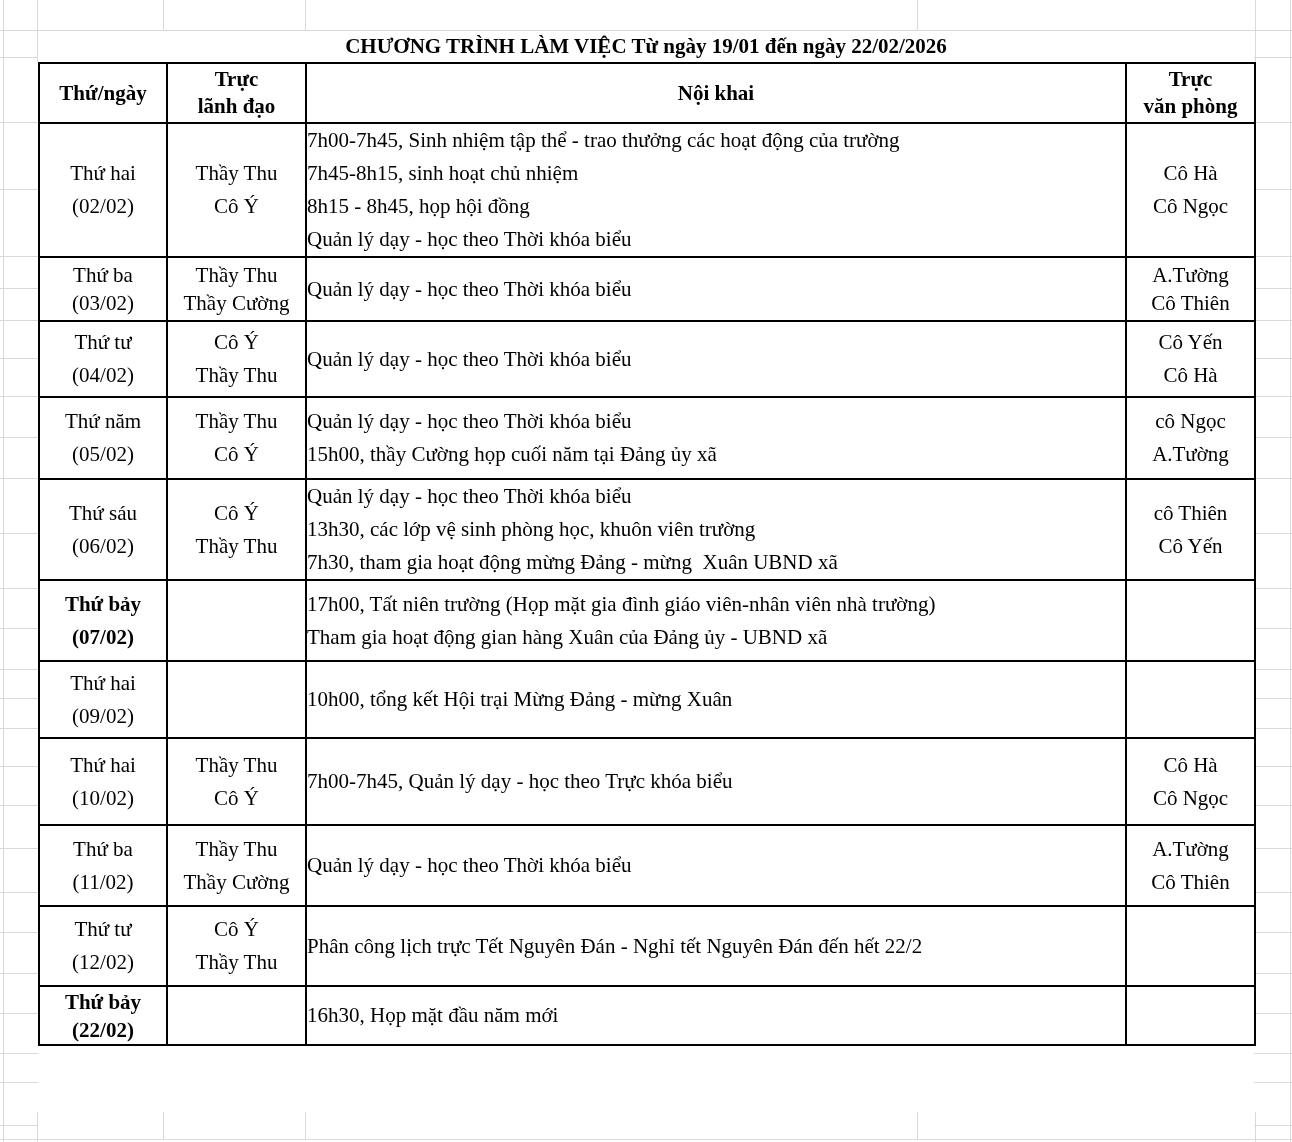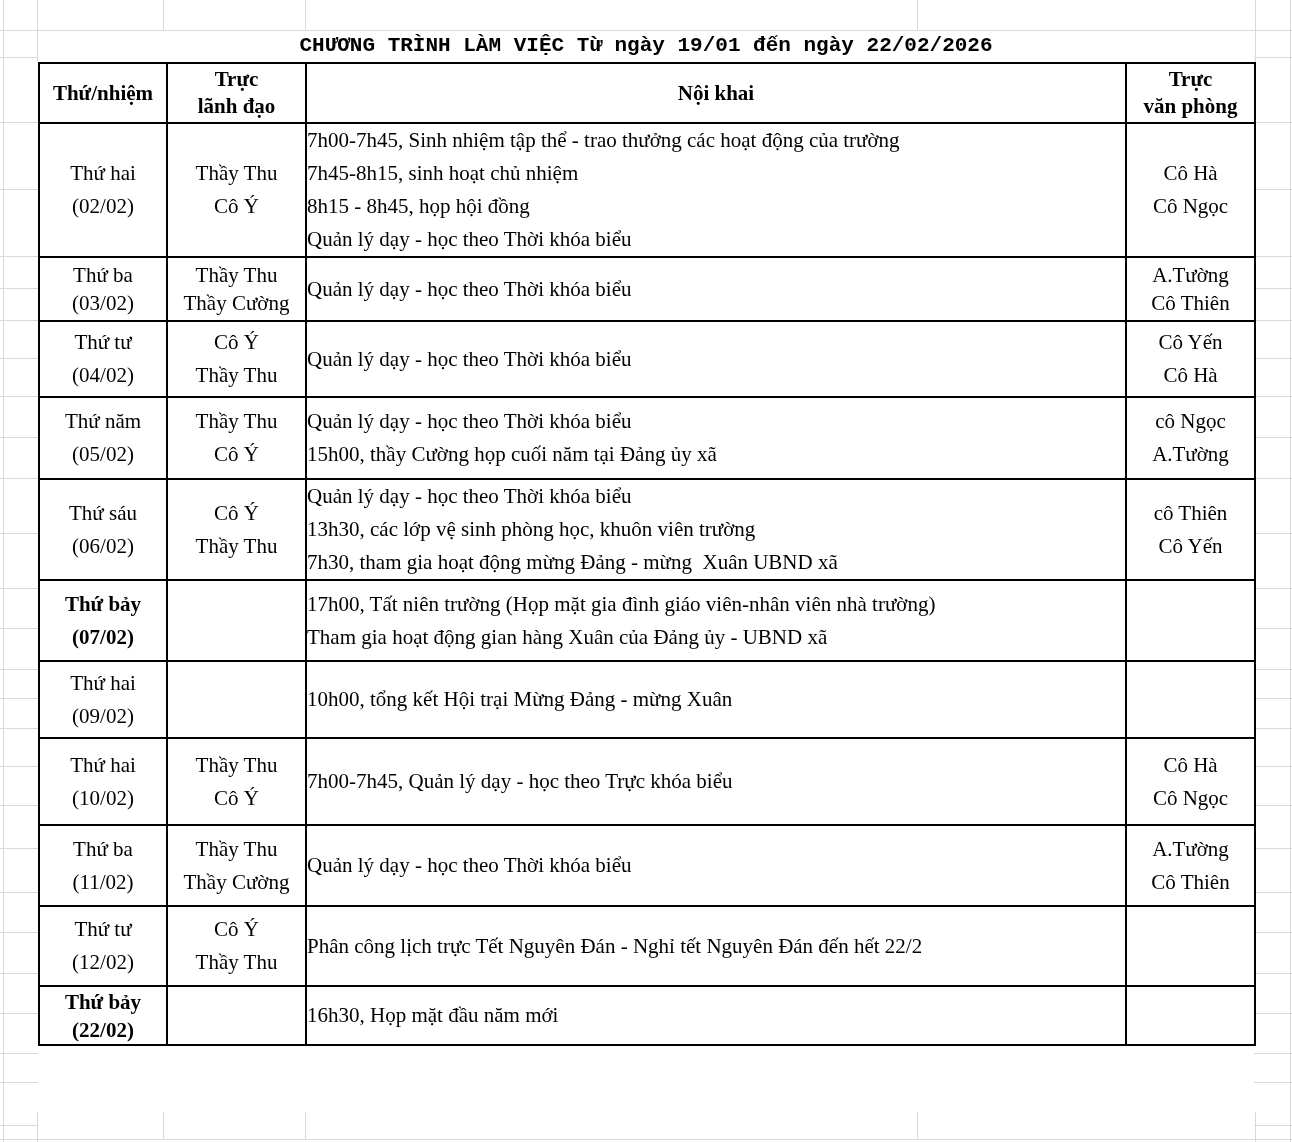--- a/index.html
+++ b/index.html
@@ -18,21 +18,20 @@
 
   .sheet-title {
     position: absolute;
     left: 38px; top: 30px;
     width: 1216px; height: 32px;
     line-height: 32px;
     text-align: center;
     font-weight: bold;
     font-size: 21px;
     white-space: nowrap;
-    font-family: Liberation Mono, monospace;
   }
 
   table.schedule {
     position: absolute;
     left: 38px; top: 62px;
     width: 1216px;
     border-collapse: collapse;
     table-layout: fixed;
   }
   table.schedule th, table.schedule td {
@@ -132,21 +131,21 @@
   <table class="schedule">
     <colgroup>
       <col style="width:128px">
       <col style="width:139px">
       <col style="width:820px">
       <col style="width:129px">
     </colgroup>
     <thead>
       <tr>
         <th>
-          <div class="cell-text">Thứ/nhiệm</div>
+          <div class="cell-text">Thứ/ngày</div>
         </th>
         <th>
           <div class="cell-text">Trực
 lãnh đạo</div>
         </th>
         <th>
           <div class="cell-text">Nội khai</div>
         </th>
         <th>
           <div class="cell-text">Trực

